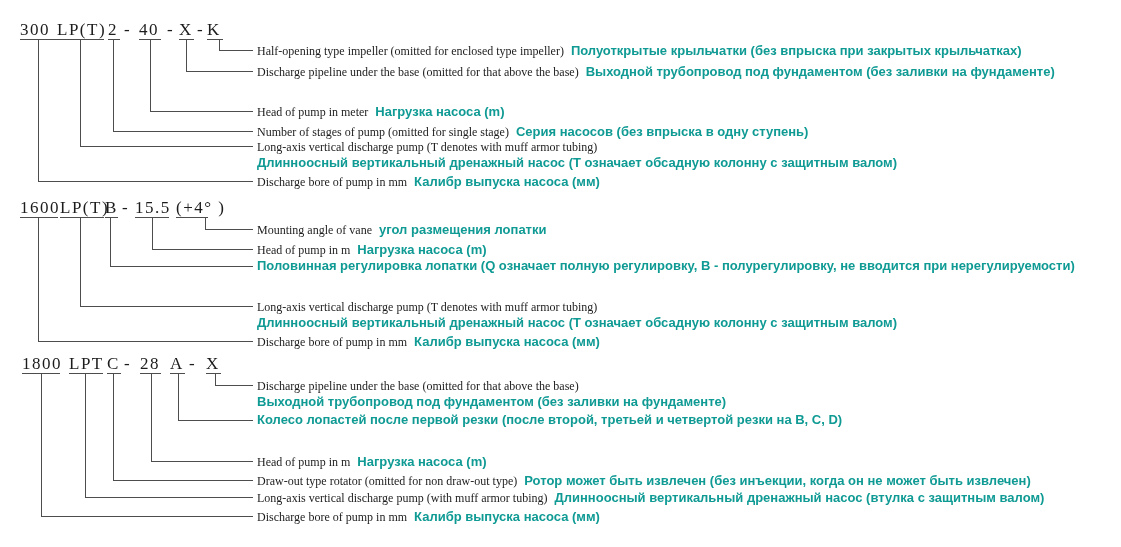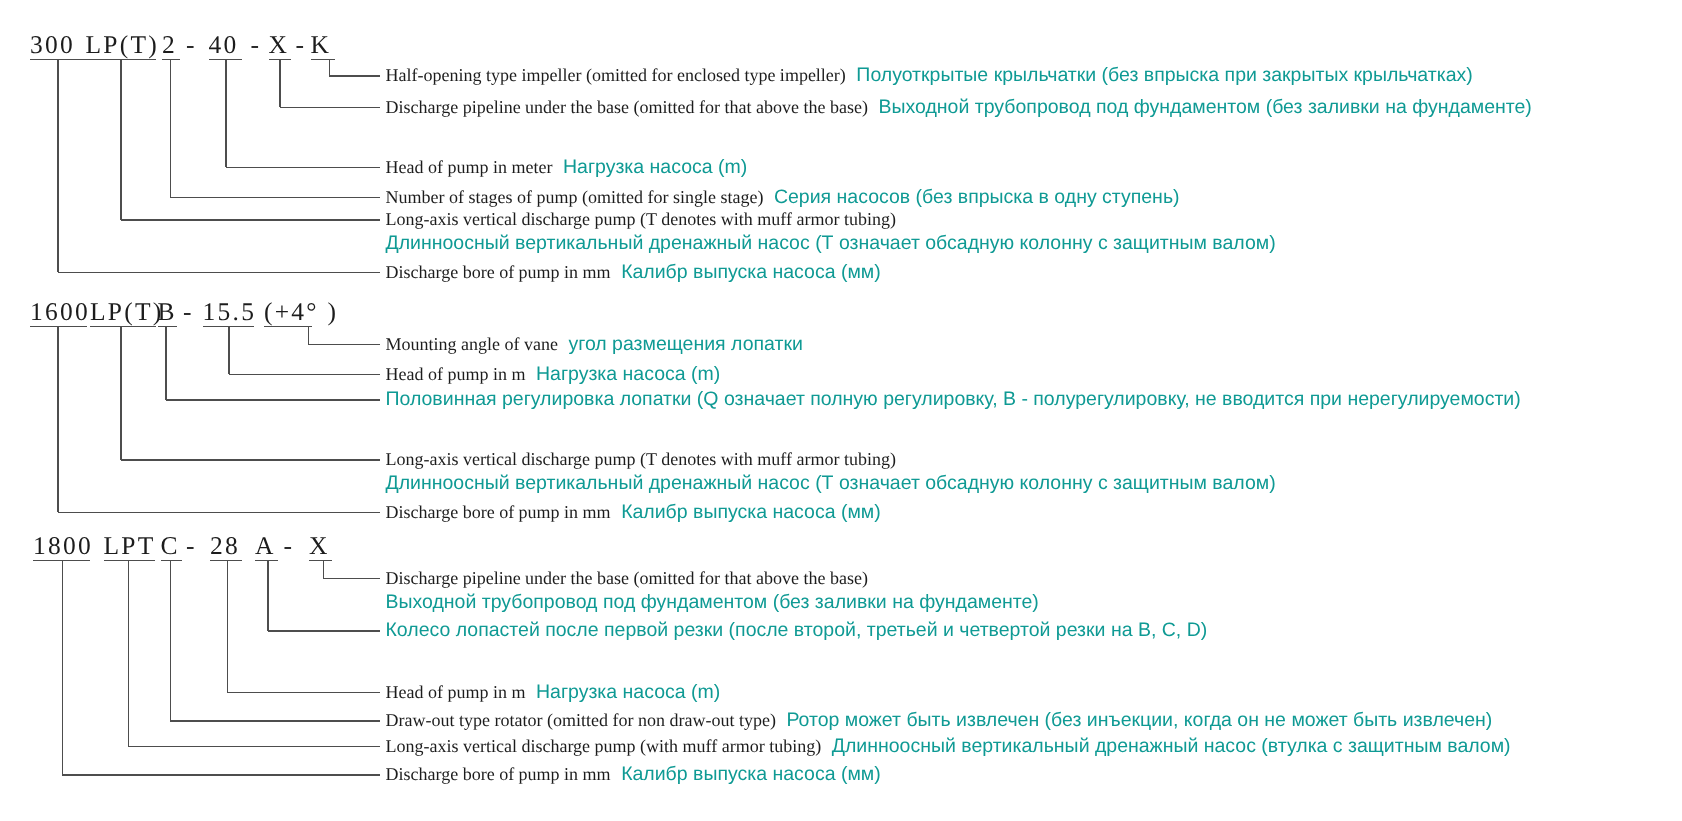--- a/index.html
+++ b/index.html
@@ -31,21 +31,21 @@
     line-height: 16px;
   }
   .label-row .en {
     font-family: "Liberation Serif", "DejaVu Sans", serif;
     font-size: 12px;
     color: #1c1c1c;
   }
   .label-row .ru {
     font-family: "Liberation Sans", sans-serif;
     font-size: 13px;
-    font-weight: normal;
+    font-weight: bold;
     color: #0f9a94;
     margin-left: 7px;
   }
   .label-row .ru.block {
     display: block;
     margin-left: 0;
     margin-top: 0px;
   }
 </style>
 </head>

